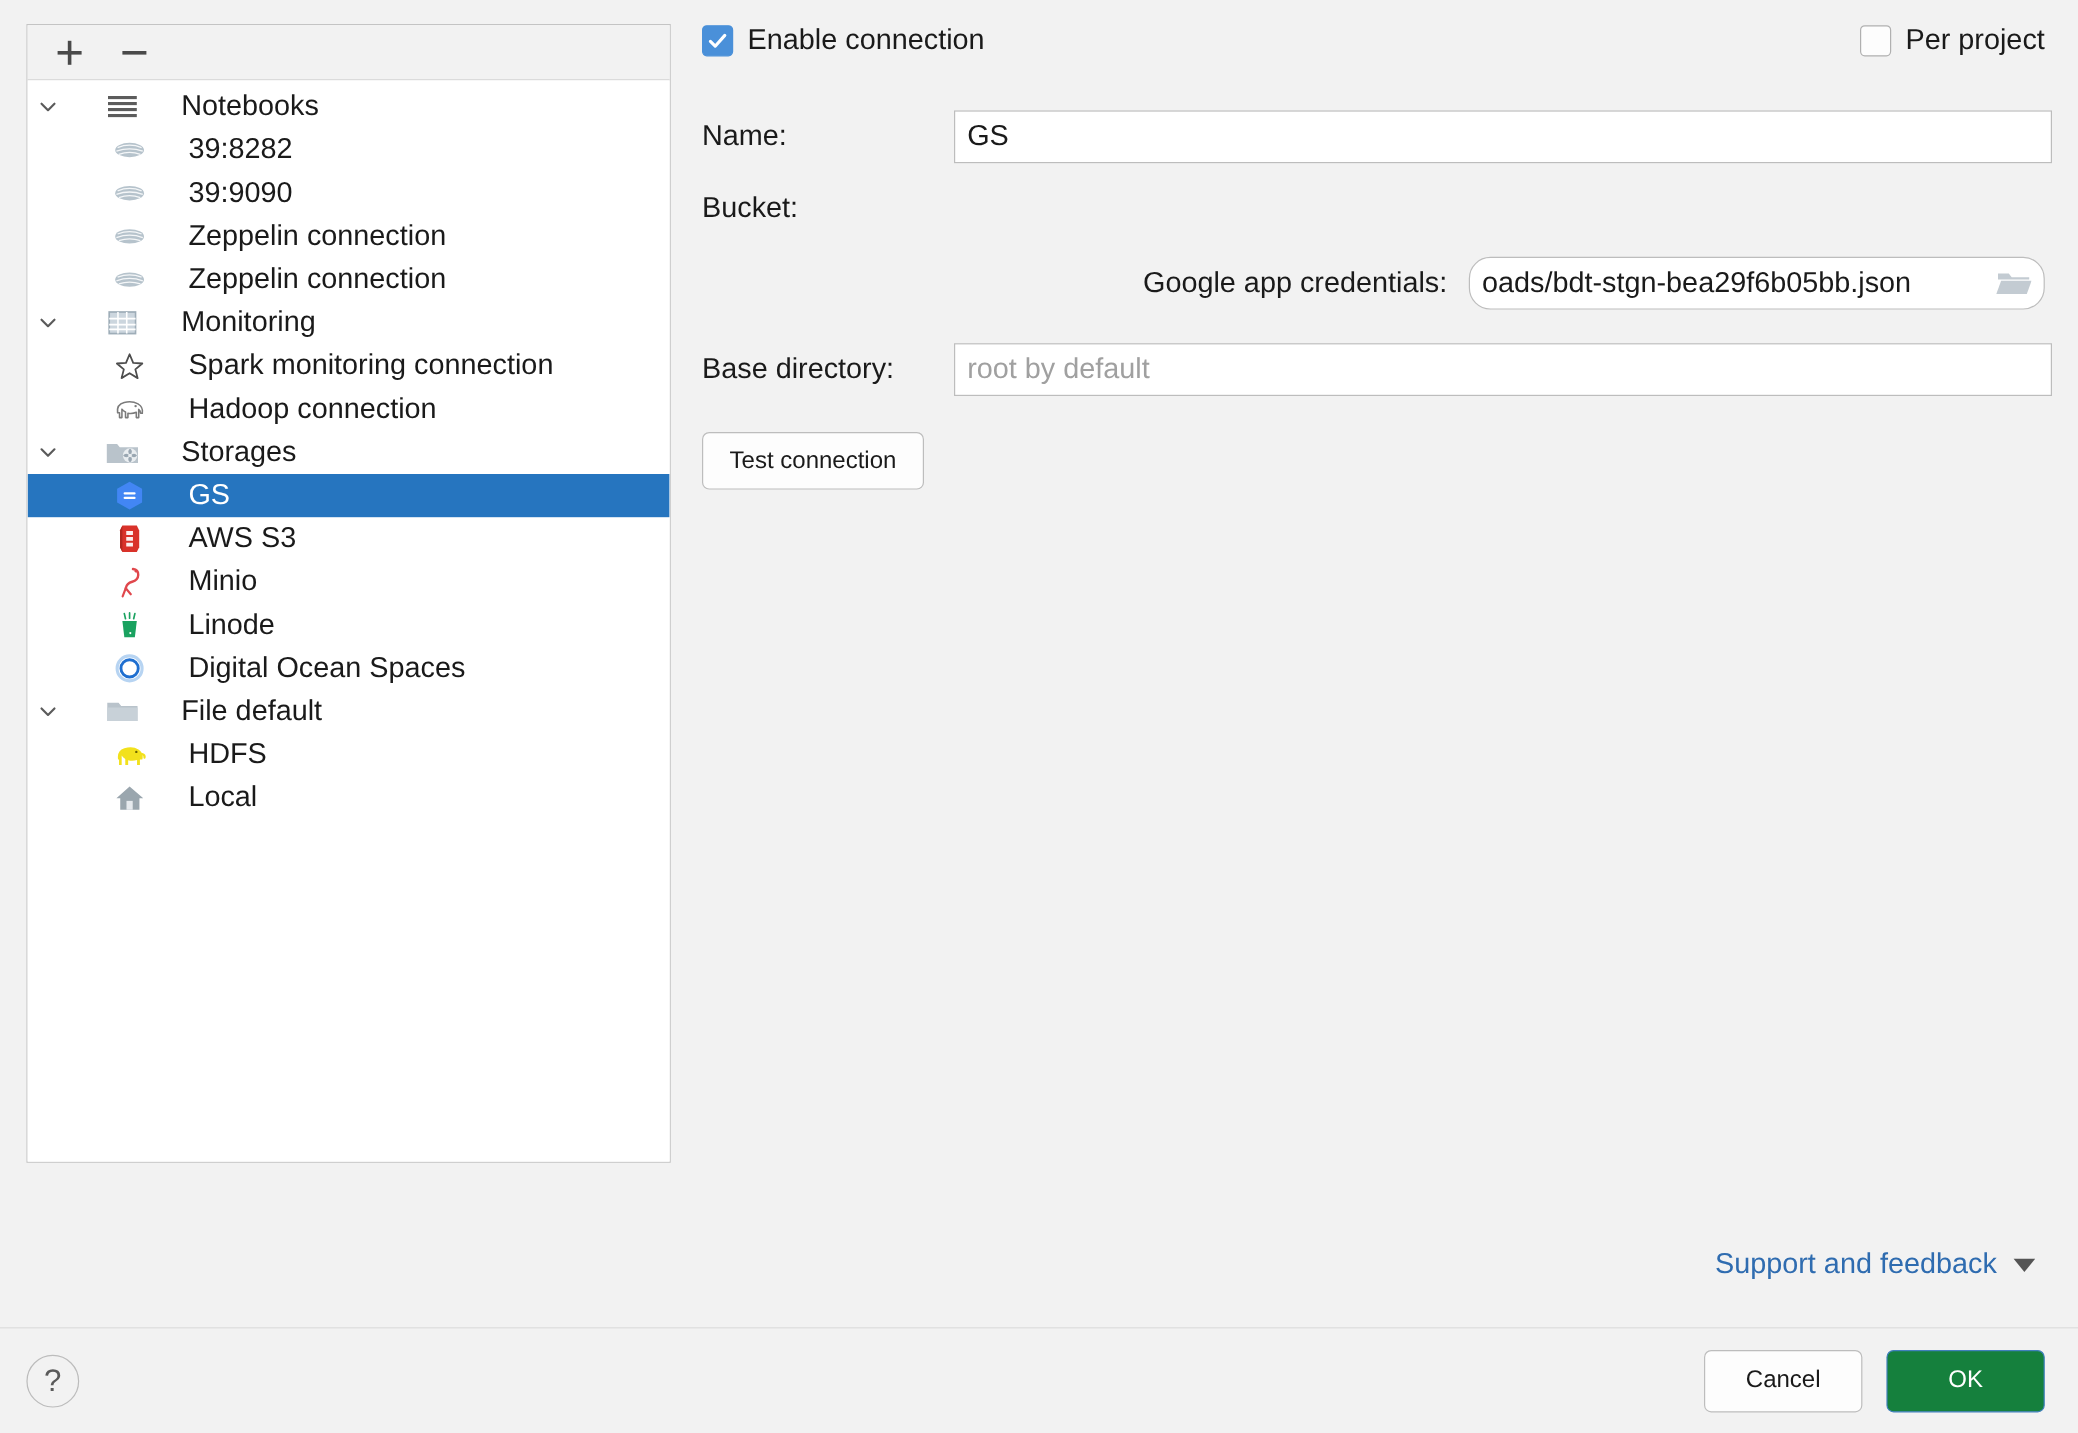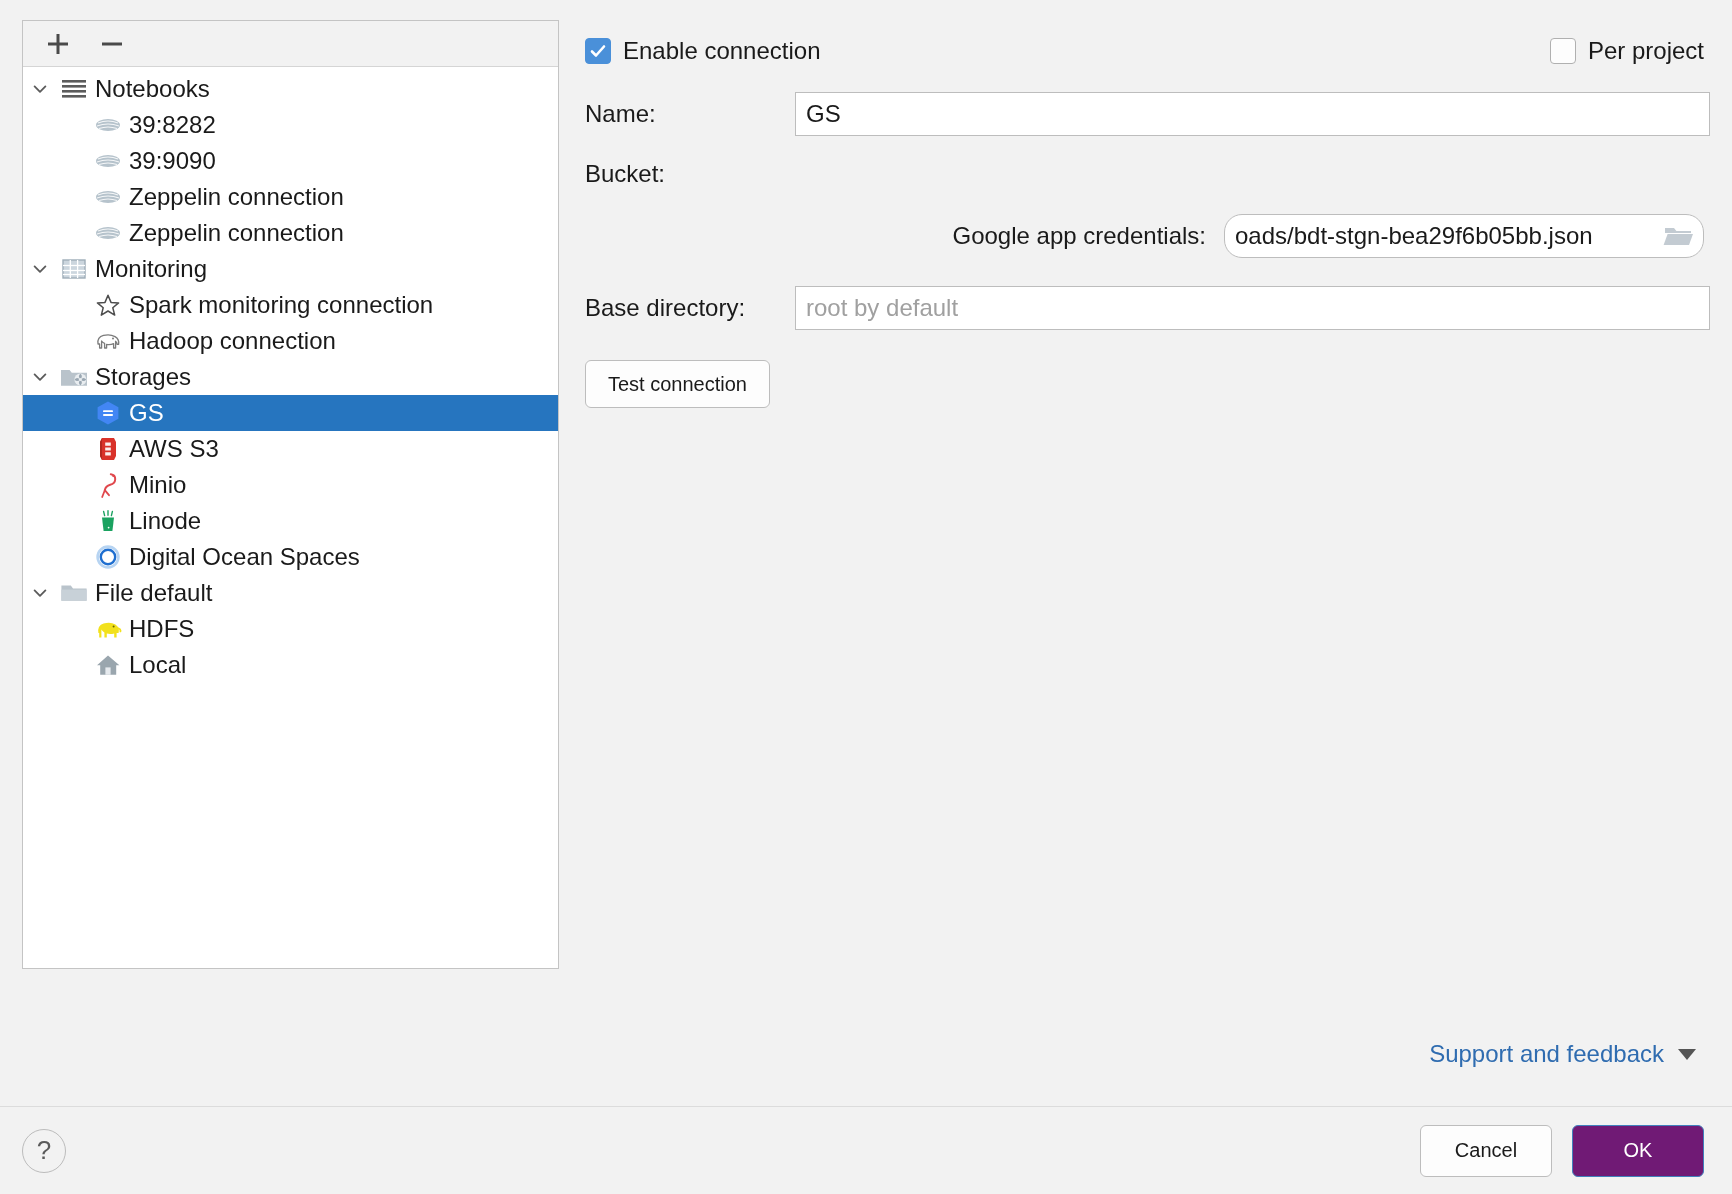--- a/index.html
+++ b/index.html
@@ -78,20 +78,21 @@
     padding-top: 4px;
   }
   .tree-row {
     height: 36px;
     display: flex;
     align-items: center;
     padding-left: 0;
     font-size: 24px;
     color: #1a1a1a;
     white-space: nowrap;
+    gap: 28px;
   }
   .tree-row.selected {
     background: #2675bf;
     color: #ffffff;
   }
   .twisty {
     width: 34px;
     flex: 0 0 34px;
     display: flex;
     align-items: center;
@@ -113,21 +114,21 @@
   #right-panel {
     flex: 1 1 auto;
     padding-left: 26px;
     display: flex;
     flex-direction: column;
     min-width: 0;
     position: relative;
   }
   .row {
     display: flex;
-    align-items: center;
+    align-items: flex-start;
   }
   #top-row {
     height: 62px;
     justify-content: space-between;
     padding-right: 6px;
   }
   .checkbox-wrap {
     display: flex;
     align-items: center;
     gap: 12px;
@@ -214,21 +215,21 @@
     align-items: center;
     justify-content: center;
     padding: 0 22px;
     font-size: 20px;
     color: #1a1a1a;
     white-space: nowrap;
     cursor: default;
     user-select: none;
   }
   .btn.primary {
-    background: #701a75;
+    background: #15803d;
     border: 1px solid #4180bd;
     color: #ffffff;
   }
 
   #support-row {
     position: absolute;
     right: 14px;
     bottom: 38px;
     display: flex;
     align-items: center;

